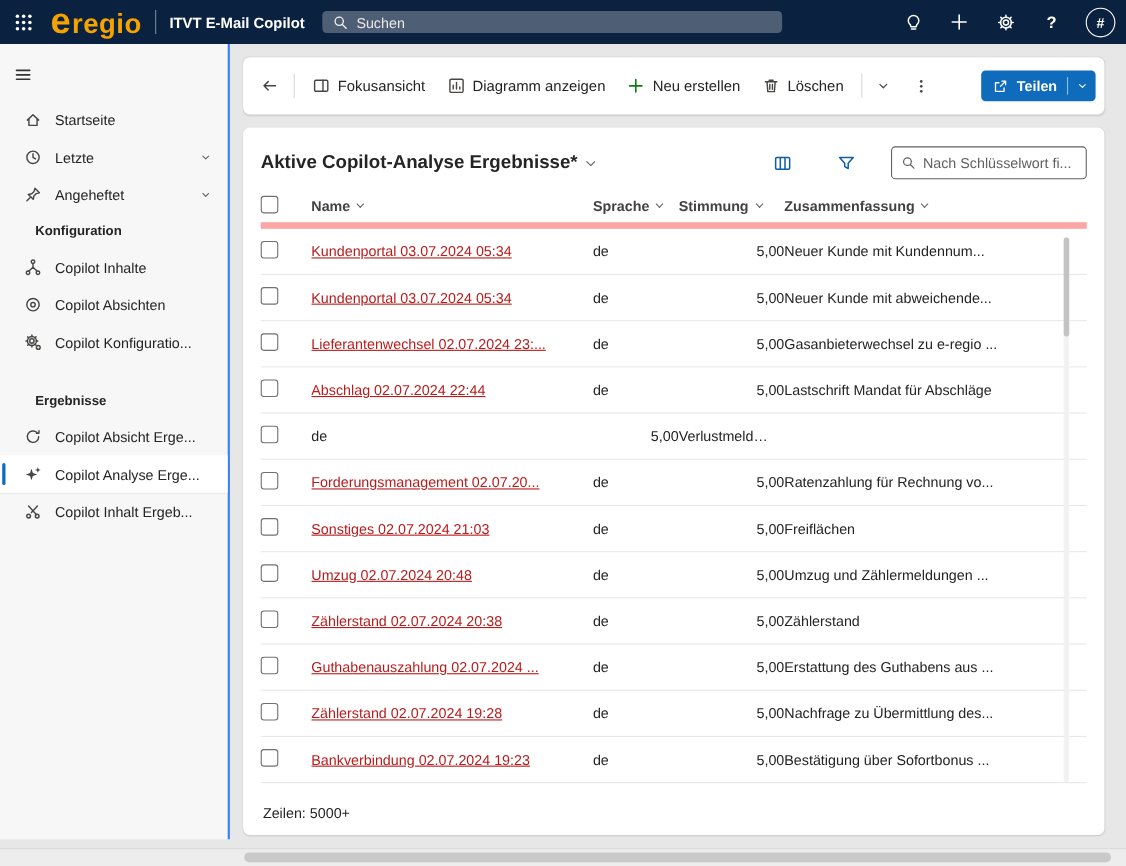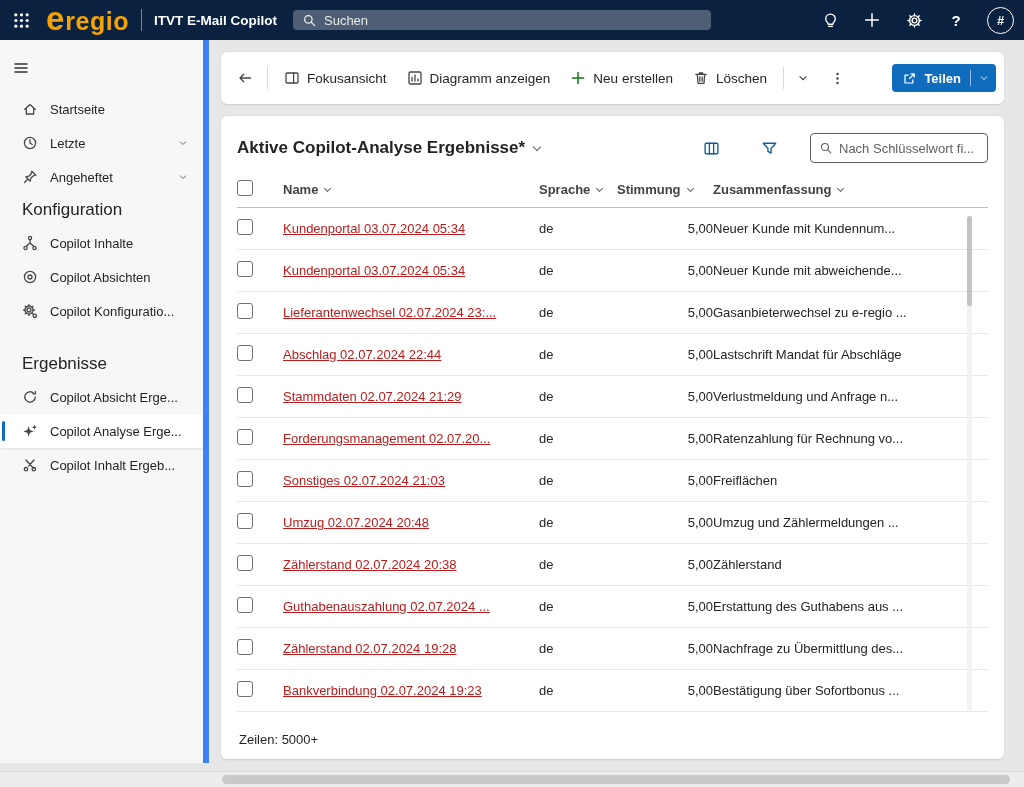--- a/index.html
+++ b/index.html
@@ -17,26 +17,26 @@
   .tb-sep{width:1px;height:22px;background:rgba(255,255,255,.45);margin:0 12px}
   .tb-app{color:#fff;font-size:13.5px;font-weight:700;white-space:nowrap}
   .tb-search{width:418px;height:20px;margin-left:16px;background:rgba(255,255,255,.28);border-radius:4px;display:flex;align-items:center;padding:0 9px;color:#f2f2f2}
   .tb-search input{flex:1;background:transparent;border:none;outline:none;color:#fff;font-size:13px;margin-left:7px;font-family:inherit}
   .tb-search input::placeholder{color:#e8e8e8}
   .tb-right{margin-left:auto;display:flex;align-items:center;padding-right:10px}
   .tb-help{font-size:15px;font-weight:700}
   .avatar{width:27px;height:27px;border-radius:50%;border:1.6px solid #fff;display:flex;align-items:center;justify-content:center;font-size:13px;font-weight:700;color:#fff;margin-left:10px;cursor:pointer;background:transparent}
 
   
-  .sidebar{position:fixed;top:40px;left:0;width:209px;bottom:24px;background:#f7f7f7;border-right:6px solid #3b82f6;padding-top:12px;z-index:10}
+  .sidebar{position:fixed;top:40px;left:0;width:209px;bottom:24px;background:#f7f7f7;border-right:2px solid #3b82f6;padding-top:12px;z-index:10}
   .burger{width:34px;height:32px;margin-left:13px;display:flex;align-items:center;background:none;border:none;color:#333;cursor:pointer;margin-bottom:8px}
   .nav-item{height:34px;display:flex;align-items:center;gap:12px;padding:0 14px 0 22px;font-size:13px;color:#242424;cursor:pointer;position:relative}
   .nav-item .chev-right{margin-left:auto;color:#616161}
   .nav-icon{width:16px;height:16px;color:#484644;flex:0 0 16px}
-  .nav-section{height:32px;display:flex;align-items:center;padding-left:22px;font-size:17px;font-weight:400;color:#242424}
+  .nav-section{height:32px;display:flex;align-items:center;padding-left:32px;font-size:12px;font-weight:700;color:#242424}
   .nav-section.gap{margin-top:20px}
   .nav-item.selected{background:#fff;box-shadow:0 1px 2px rgba(0,0,0,.1)}
   .nav-item.selected::before{content:"";position:absolute;left:2px;top:7px;bottom:7px;width:3px;border-radius:2px;background:#0F6CBD}
 
   
   .main{position:fixed;top:40px;left:209px;right:0;bottom:16px;background:#e7e7e7;padding:12px 20px 12px 12px;display:flex;flex-direction:column}
   .card{background:#fff;border-radius:6px;box-shadow:0 0.6px 1.8px rgba(0,0,0,.13)}
 
   
   .commandbar{height:52px;display:flex;align-items:center;padding:0 8px;margin-bottom:12px}
@@ -54,21 +54,21 @@
   .chev{display:inline-block;width:6px;height:6px;border-right:1.4px solid #616161;border-bottom:1.4px solid #616161;transform:rotate(45deg);margin-bottom:3px}
   .tool-btn{width:34px;height:32px;display:flex;align-items:center;justify-content:center;border:none;background:none;color:#115EA3;cursor:pointer;border-radius:4px}
   .spacer{flex:1}
   .kw-search{width:178px;height:30px;border:1px solid #616161;border-radius:4px;display:flex;align-items:center;padding:0 8px;color:#616161;background:#fff}
   .kw-search input{flex:1;border:none;outline:none;font-size:13px;color:#4d7c0f;margin-left:6px;font-family:inherit;min-width:0}
   .kw-search input::placeholder{color:#616161}
 
   
   .table{flex:1;margin-top:2px}
   .thead,.trow{display:grid;grid-template-columns:46px 256px 78px 96px 1fr;align-items:center;padding-right:44px}
-  .thead{height:36px;border-bottom:1px solid #fca5a5;font-size:13px;font-weight:700;color:#424242}
+  .thead{height:36px;border-bottom:6px solid #fca5a5;font-size:13px;font-weight:700;color:#424242}
   .thead .hcell{display:flex;align-items:center;gap:7px;cursor:pointer}
   .thead .hcell .chev{border-color:#616161;width:5px;height:5px}
   .trow{height:42px;border-bottom:1px solid #e8e8e8;font-size:13px;cursor:pointer}
   .checkbox{width:16px;height:16px;border:1px solid #707070;border-radius:3px;background:#fff;display:inline-block;cursor:pointer}
   .cell{white-space:nowrap;overflow:hidden;text-overflow:ellipsis;padding-right:12px;color:#242424}
   .cell.name{color:#b91c1c;text-decoration:underline}
   .cell.num{text-align:right;padding-right:0}
   .grid-footer{height:40px;display:flex;align-items:center;font-size:13px;color:#242424;padding-left:2px}
 
   
@@ -350,21 +350,20 @@
   </div>
           <div class="trow">
     <span><span class="checkbox"></span></span>
     <a class="cell name">Abschlag 02.07.2024 22:44</a>
     <span class="cell">de</span>
     <span class="cell num">5,00</span>
     <span class="cell">Lastschrift Mandat für Abschläge</span>
   </div>
           <div class="trow">
     <span><span class="checkbox"></span></span>
-    <a class="cell name">Stammdaten 02.07.2024 21:29</a>
     <span class="cell">de</span>
     <span class="cell num">5,00</span>
     <span class="cell">Verlustmeldung und Anfrage n...</span>
   </div>
           <div class="trow">
     <span><span class="checkbox"></span></span>
     <a class="cell name">Forderungsmanagement 02.07.20...</a>
     <span class="cell">de</span>
     <span class="cell num">5,00</span>
     <span class="cell">Ratenzahlung für Rechnung vo...</span>

